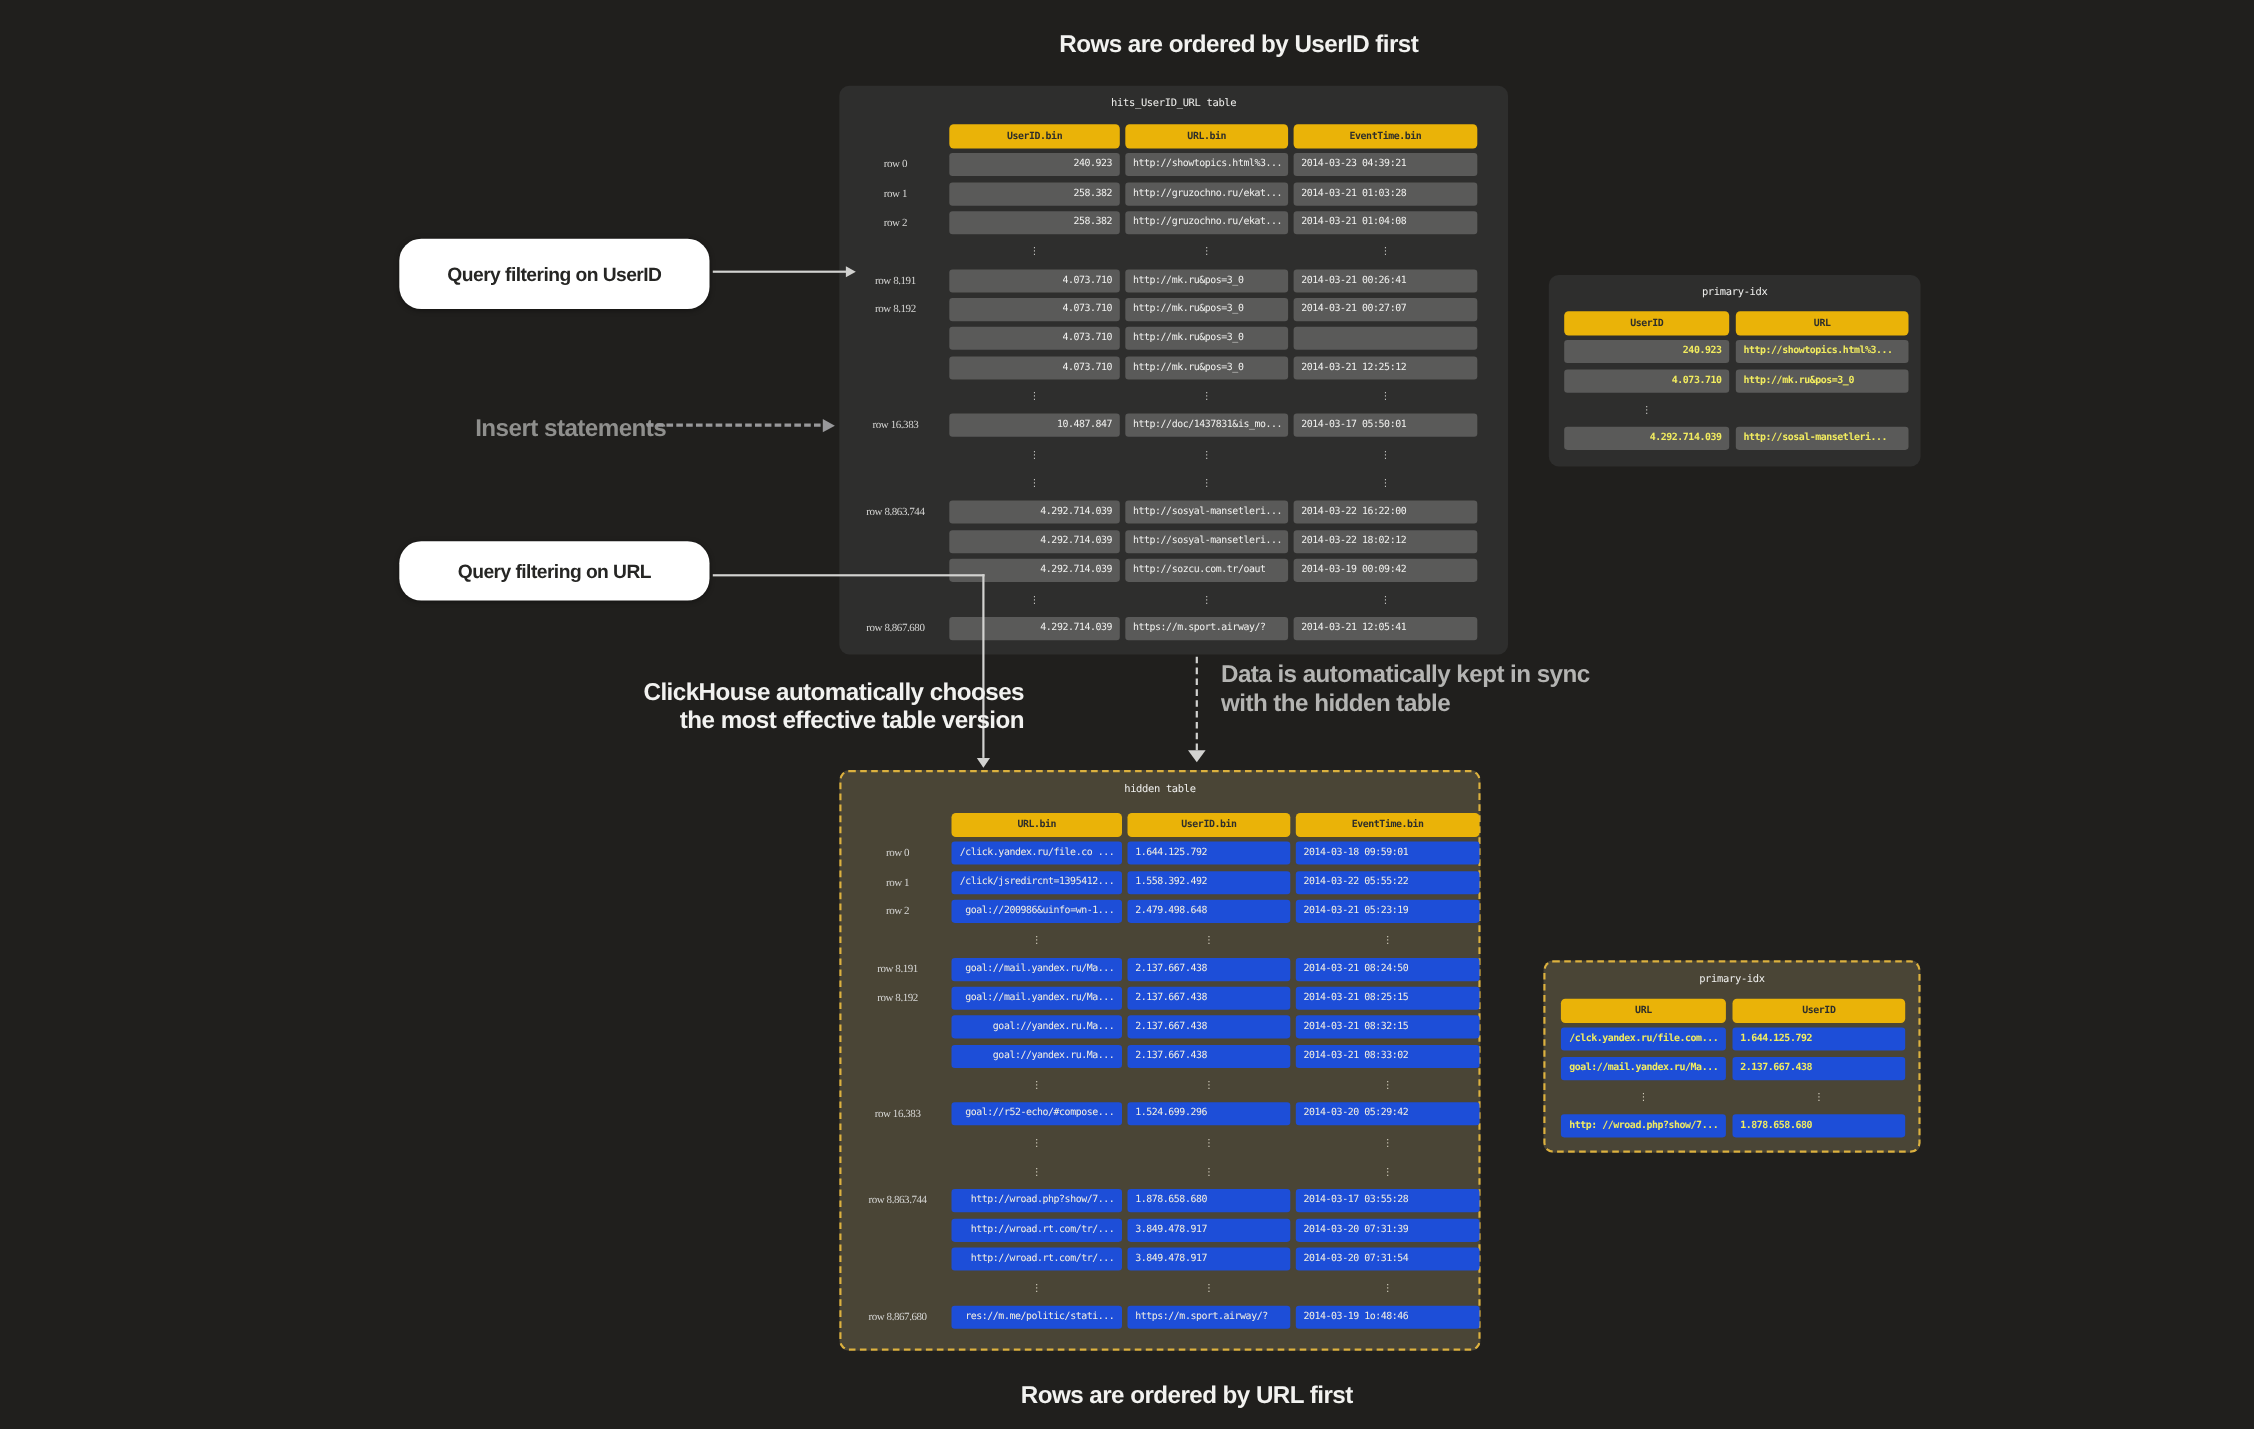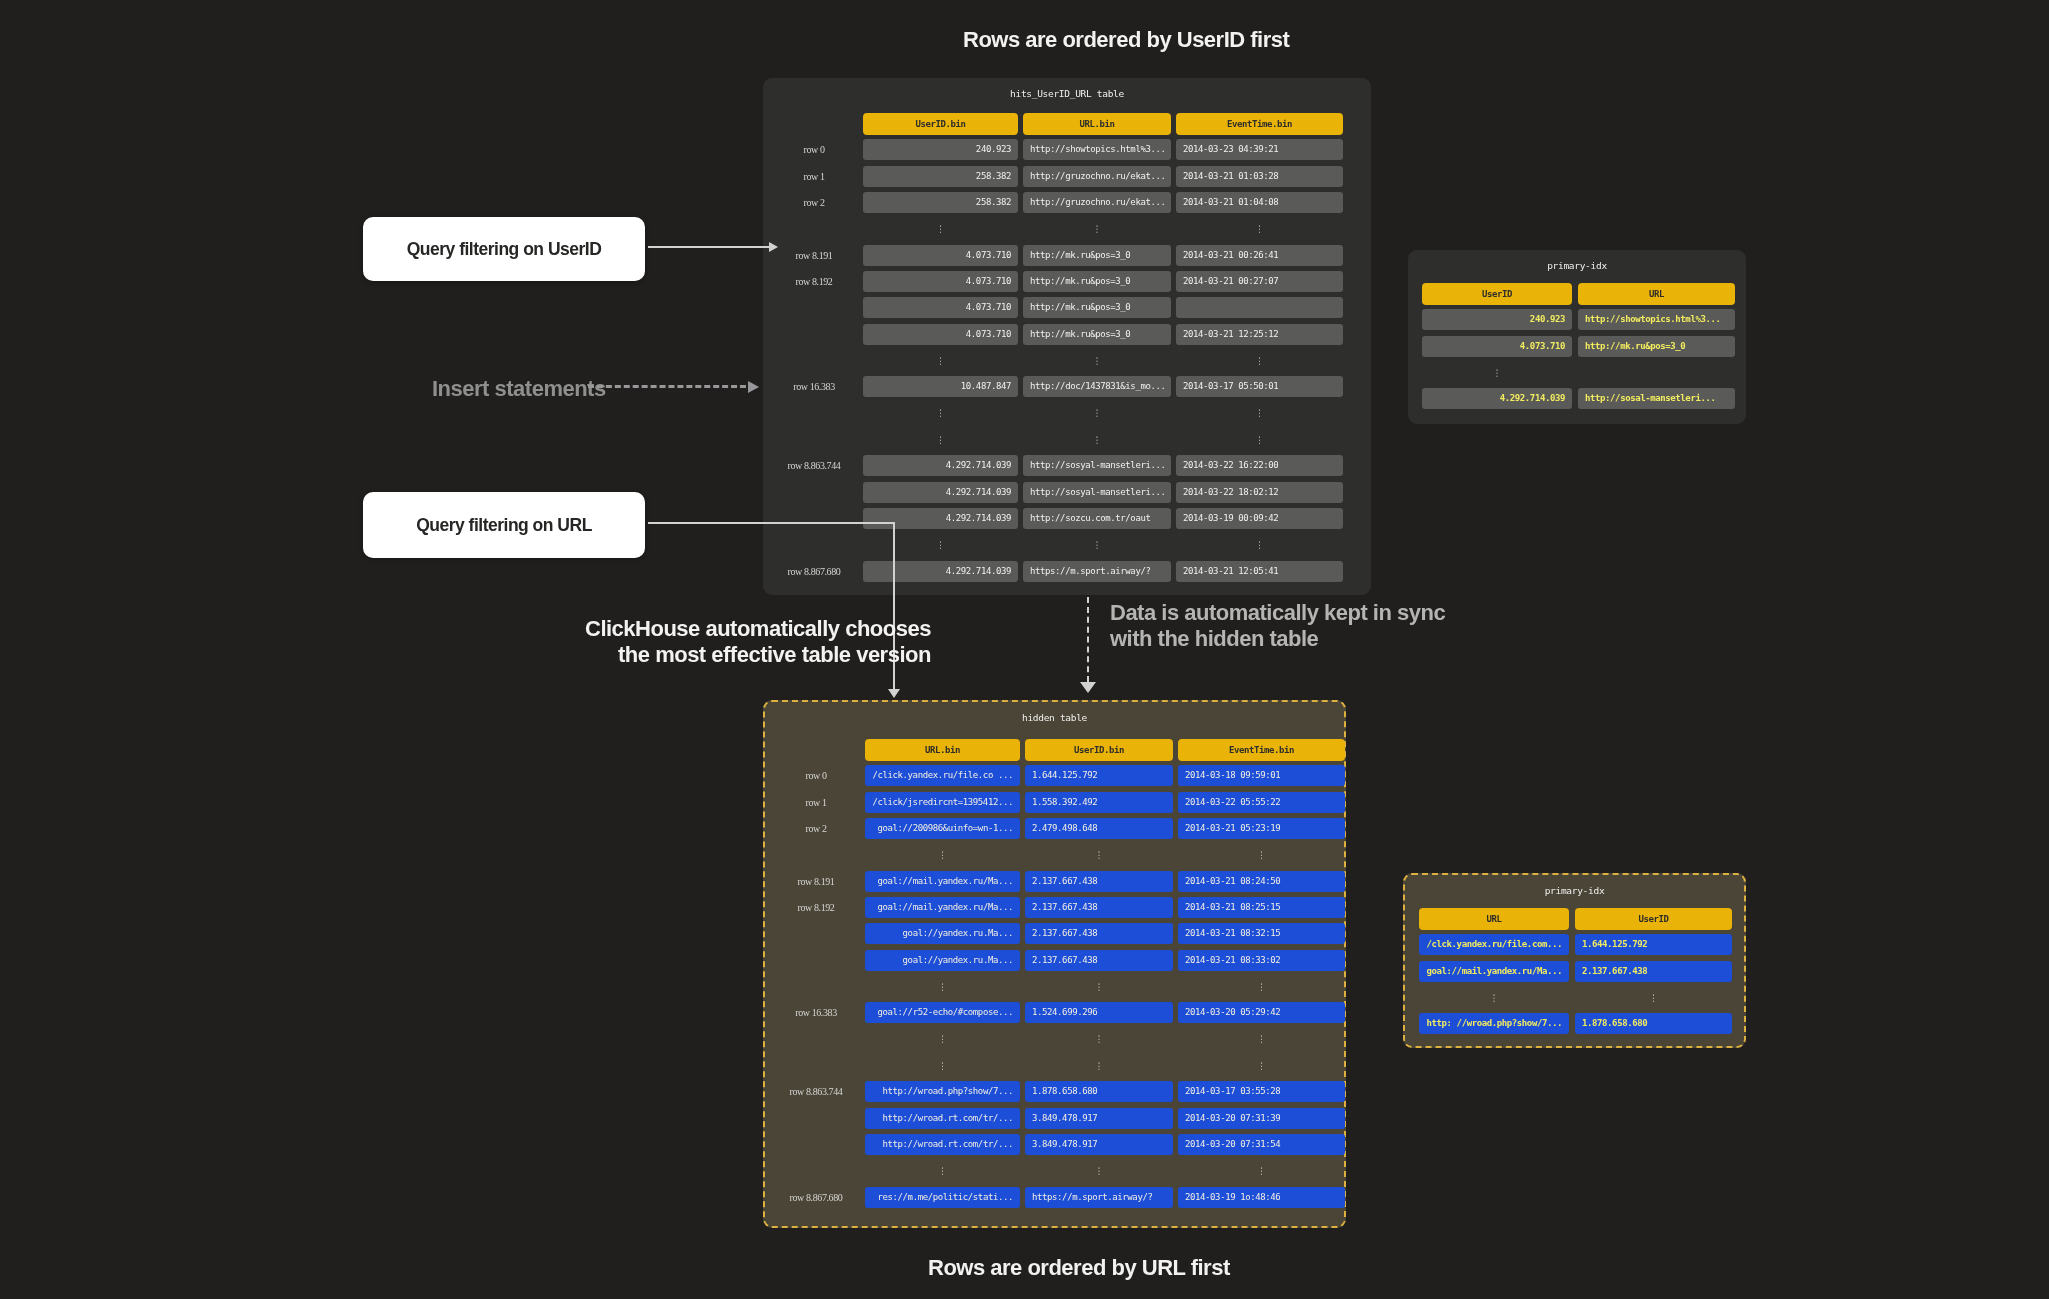--- a/index.html
+++ b/index.html
@@ -32,21 +32,21 @@
          font-family:"DejaVu Sans Mono",monospace;font-size:9px;color:#c8c8c6;}
   .panel.warm .dcell{color:#d8d3c2;}
 
   
   .big{position:absolute;font-weight:700;font-size:22px;letter-spacing:-0.5px;color:#f2f2f0;white-space:nowrap;}
   .gray{color:#8f8f8d;}
   .soft{color:#b4b4b2;}
   .two-line div{line-height:26px;}
 
   
-  .wbox{position:absolute;background:#ffffff;border-radius:10px;display:flex;align-items:center;justify-content:center;
+  .wbox{position:absolute;background:#ffffff;border-radius:20px;display:flex;align-items:center;justify-content:center;
         font-weight:700;font-size:17.5px;letter-spacing:-0.5px;color:#262624;box-shadow:0 1px 5px rgba(0,0,0,.35);}
 
   
   .hline{position:absolute;height:0;border-top:2px solid #d2d2d0;}
   .vline{position:absolute;width:0;border-left:2px solid #d2d2d0;}
   .hline.dash{border-top:3px dashed #98989a;}
   .vline.dash{border-left:2px dashed #d2d2d0;}
   .head-r{position:absolute;width:0;height:0;border-top:5px solid transparent;border-bottom:5px solid transparent;
           border-left:9px solid #d2d2d0;}
   .head-r.gray-h{border-left-color:#98989a;border-top-width:6px;border-bottom-width:6px;border-left-width:11px;}
@@ -252,21 +252,21 @@
   <div class="wbox" style="left:363px;top:217px;width:282px;height:64px;">
     <span>Query filtering on UserID</span>
   </div>
   <div class="hline" style="left:648px;top:246px;width:122px;"></div>
   <div class="head-r" style="left:769px;top:242px;"></div>
 
   <div class="big gray" style="left:432px;top:376px;">Insert statements</div>
   <div class="hline dash" style="left:588px;top:385px;width:158px;"></div>
   <div class="head-r gray-h" style="left:748px;top:381px;"></div>
 
-  <div class="wbox" style="left:363px;top:492px;width:282px;height:66px;">
+  <div class="wbox" style="left:363px;top:492px;width:282px;height:54px;">
     <span>Query filtering on URL</span>
   </div>
   <div class="hline" style="left:648px;top:522px;width:247px;"></div>
   <div class="vline" style="left:893px;top:522px;height:167px;"></div>
   <div class="head-d" style="left:888px;top:689px;"></div>
 
   <div class="vline dash" style="left:1087px;top:597px;height:85px;"></div>
   <div class="head-d wide" style="left:1080px;top:682px;"></div>
 
   <div class="big two-line" style="left:585px;top:616px;text-align:right;">

